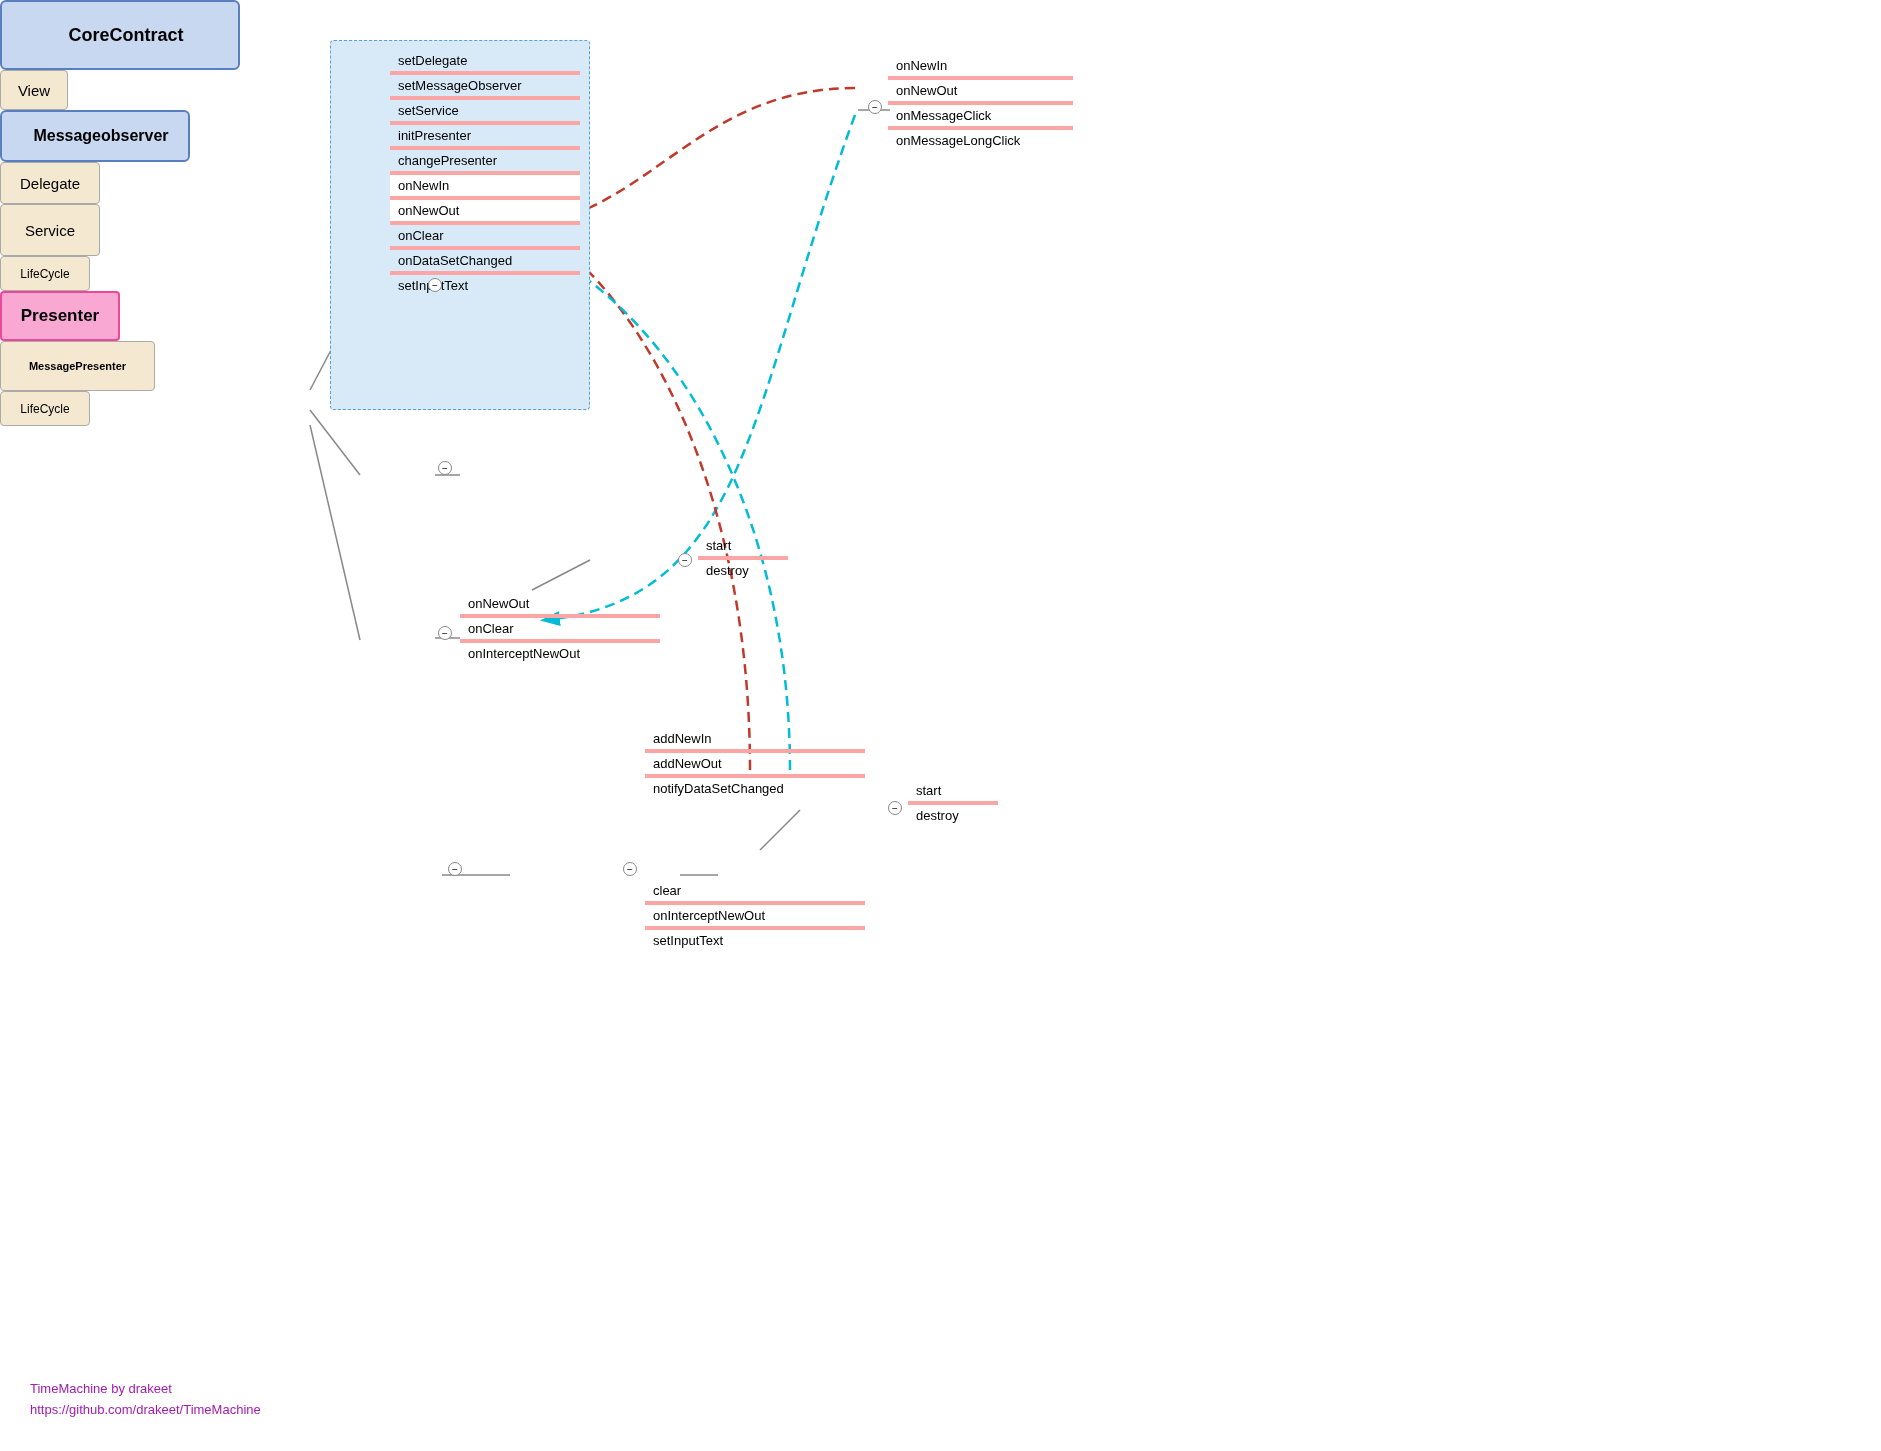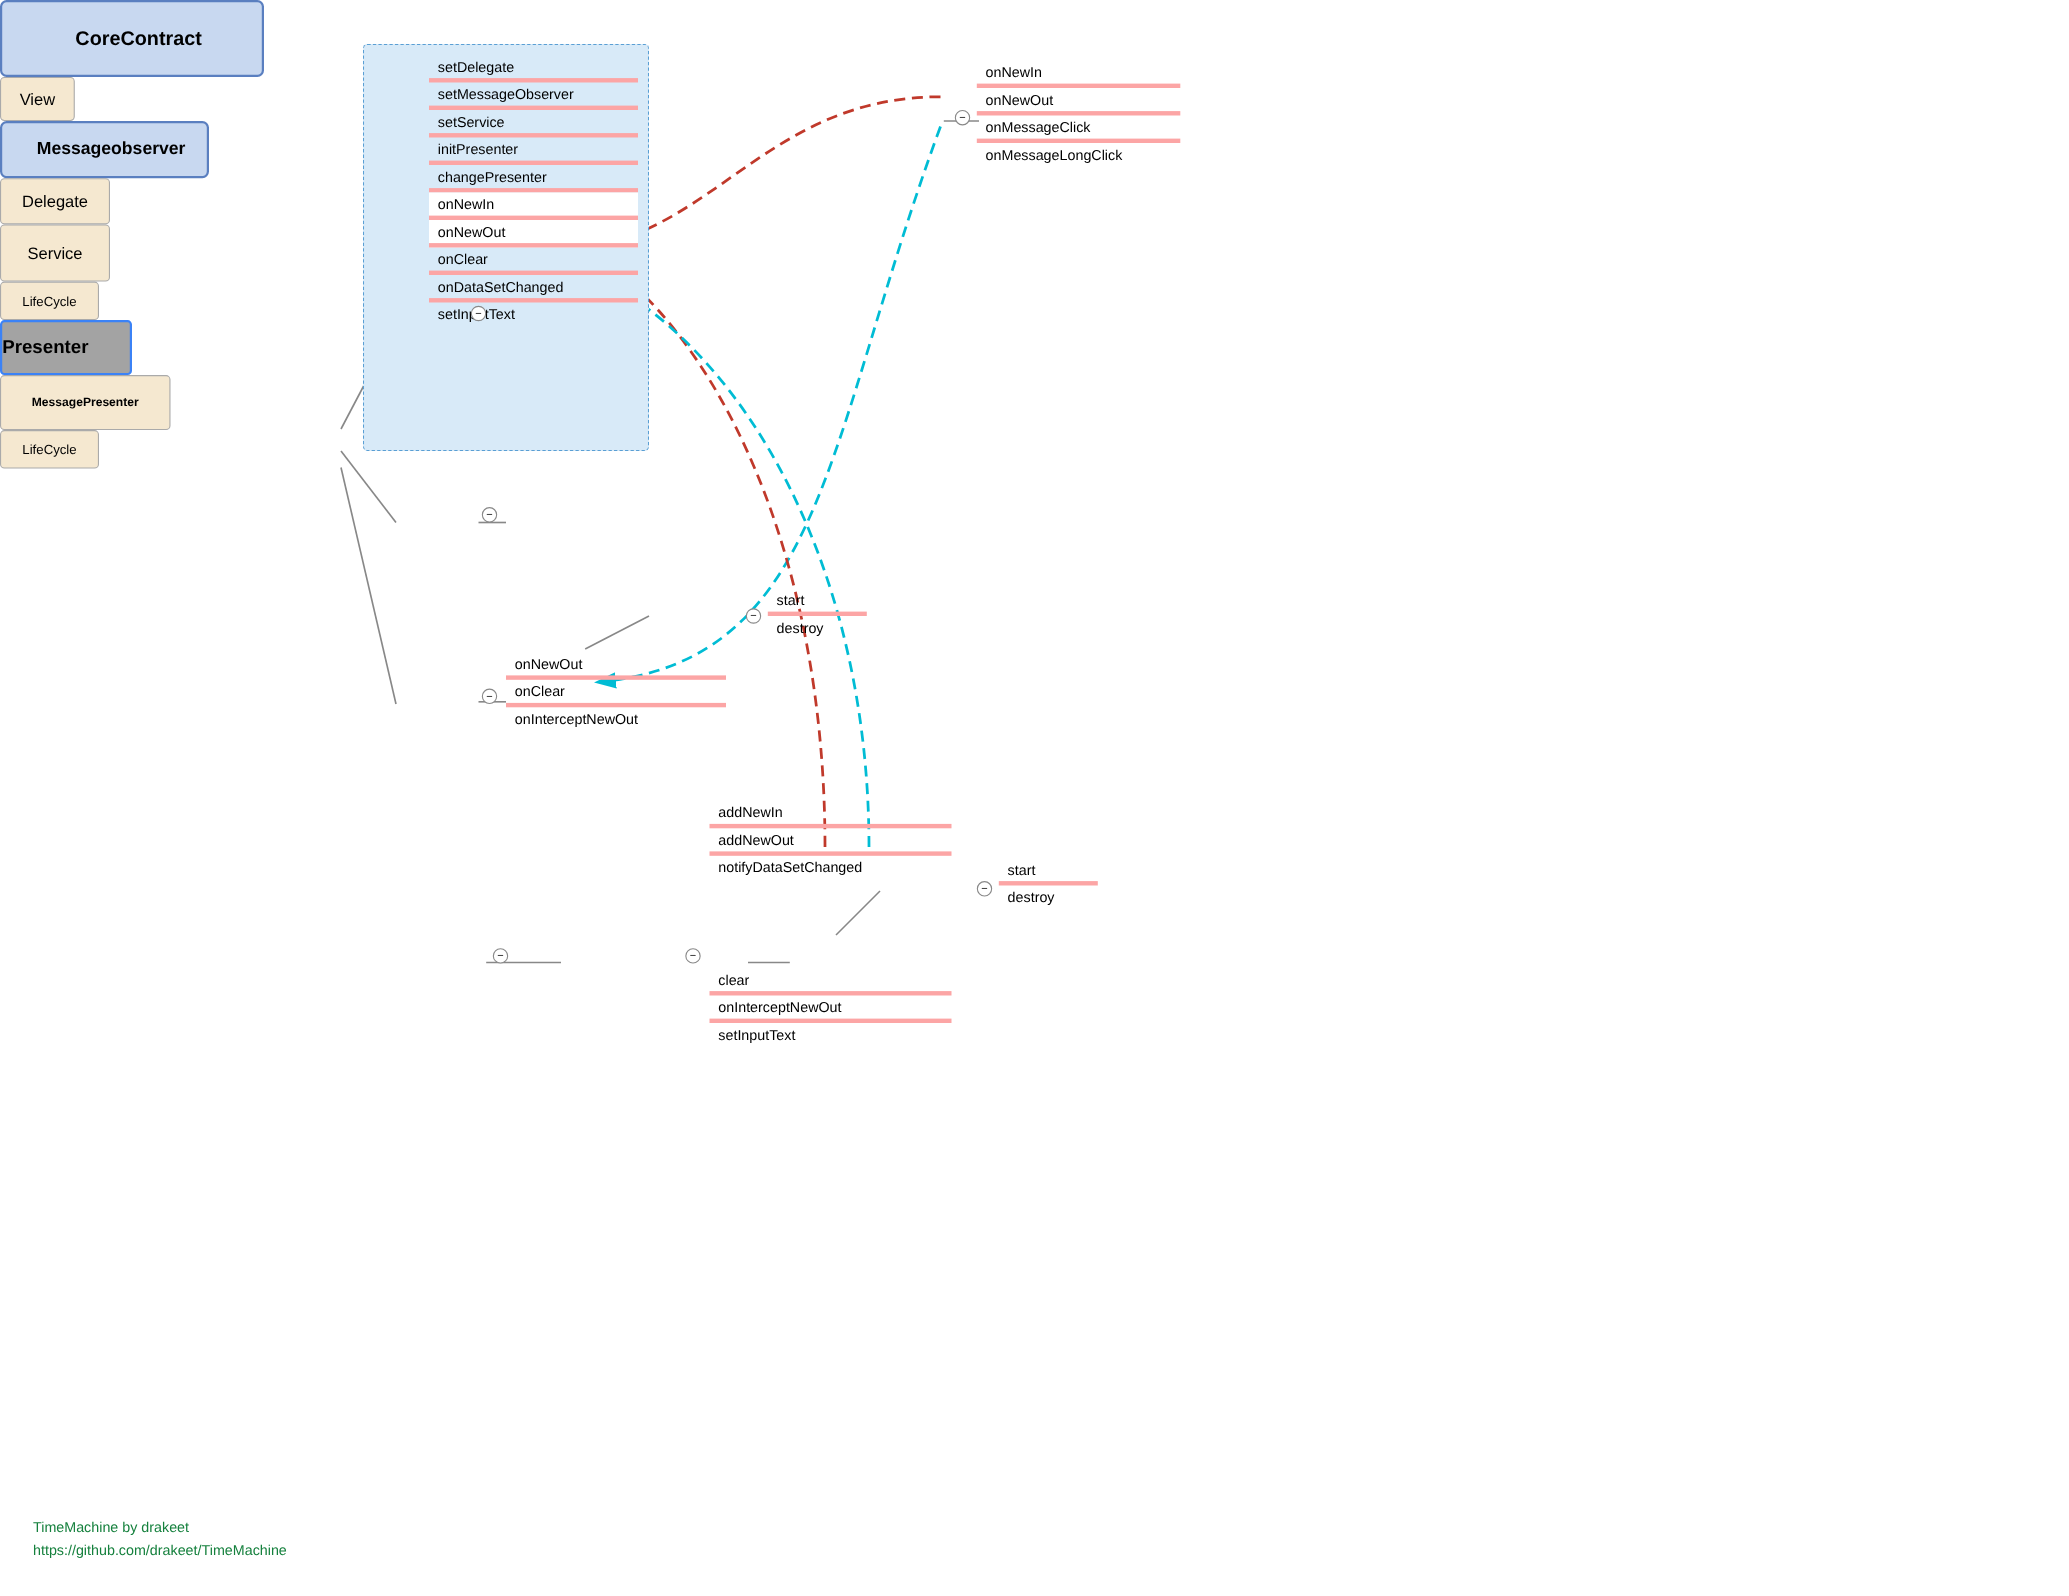--- a/index.html
+++ b/index.html
@@ -32,26 +32,26 @@
     .box-tan {
       background: #f5e8d0;
       border: 1.5px solid #aaa;
       border-radius: 4px;
       display: flex;
       align-items: center;
       justify-content: center;
       font-size: 15px;
     }
     .box-tan-bold {
-      background: #a3a3a3;
-      border: 2px solid #3b82f6;
+      background: #f9a8d4;
+      border: 2px solid #ec4899;
       border-radius: 4px;
       display: flex;
       align-items: center;
-      justify-content: flex-start;
+      justify-content: center;
       font-size: 17px;
       font-weight: bold;
     }
     .method-item {
       padding: 3px 8px;
       border-bottom: 4px solid #fca5a5;
       white-space: nowrap;
       font-size: 13px;
     }
     .method-item:last-child {
@@ -73,21 +73,21 @@
       border: 1.5px solid #888;
       background: #fff;
       display: flex; align-items: center; justify-content: center;
       font-size: 10px;
     }
     .footer-text {
       position: absolute;
       bottom: 30px;
       left: 30px;
       font-size: 13px;
-      color: #15803d;
+      color: #a21caf;
       line-height: 1.6;
     }
   </style>
 </head>
 <body>
 
 <div class="diagram-canvas">
   <svg style="position:absolute;top:0;left:0;width:1881px;height:1451px;pointer-events:none;" xmlns="http://www.w3.org/2000/svg">
 
     <line x1="310" y1="390" x2="360" y2="295" stroke="#888" stroke-width="1.5"></line>

